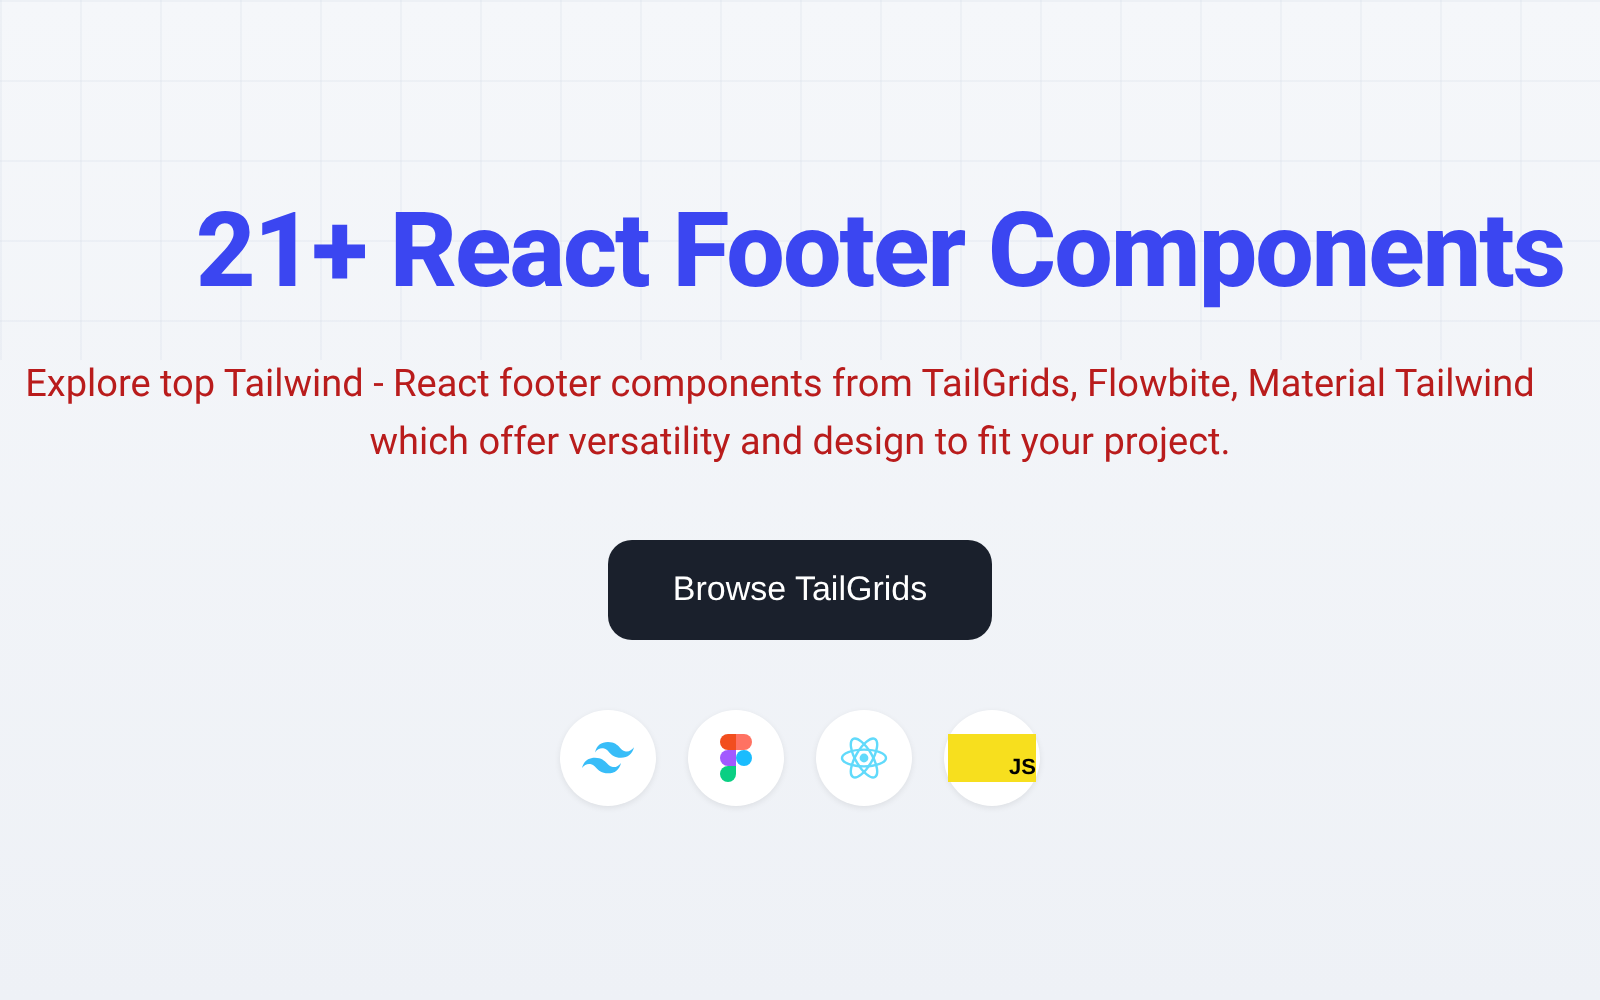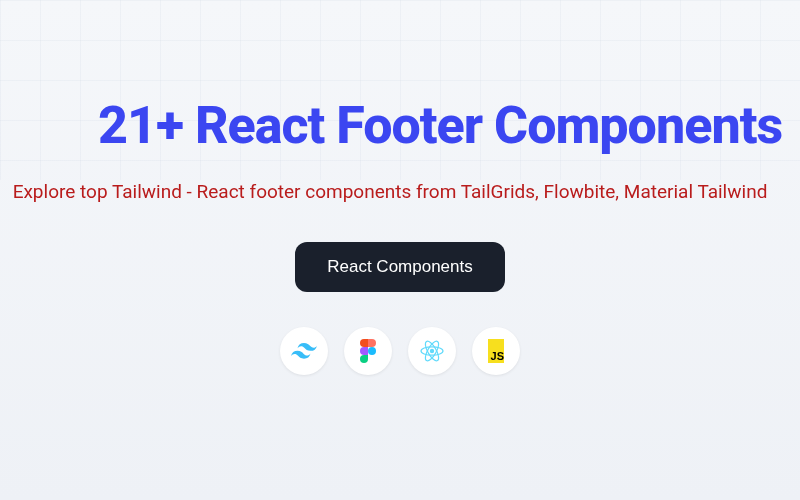--- a/index.html
+++ b/index.html
@@ -85,21 +85,21 @@
     }
     .figma-icon {
       width: 16px;
       height: 24px;
     }
     .react-icon {
       width: 26px;
       height: 26px;
     }
     .js-icon {
-      width: 16px;
+      width: 44px;
       height: 24px;
       background: #f7df1e;
       display: flex;
       align-items: flex-end;
       justify-content: flex-end;
       font-weight: bold;
       font-size: 11px;
       color: #000;
       padding: 1px 0;
       font-family: Arial, sans-serif;
@@ -108,23 +108,24 @@
 </head>
 <body>
 
 <div class="grid-bg"></div>
 
 <div class="content">
   <h1 class="title">21+ React Footer Components</h1>
   
   <div class="subtitle">
     <div class="subtitle-line1">Explore top Tailwind  - React footer components from TailGrids, Flowbite, Material Tailwind</div>
+    <div>which offer versatility and design to fit your project.</div>
   </div>
 
-  <button class="cta-button">React Components</button>
+  <button class="cta-button">Browse TailGrids</button>
 
   <div class="icon-row">
     <div class="icon-circle">
       <svg class="tailwind-icon" viewBox="0 0 54 33" fill="none">
         <path d="M27 0C19.8 0 15.3 3.6 13.5 10.8C16.2 7.2 19.35 5.85 22.95 6.75C25.004 7.263 26.472 8.754 28.097 10.403C30.744 13.09 33.808 16.2 40.5 16.2C47.7 16.2 52.2 12.6 54 5.4C51.3 9 48.15 10.35 44.55 9.45C42.496 8.937 41.028 7.446 39.403 5.797C36.756 3.11 33.692 0 27 0ZM13.5 16.2C6.3 16.2 1.8 19.8 0 27C2.7 23.4 5.85 22.05 9.45 22.95C11.504 23.464 12.972 24.954 14.597 26.603C17.244 29.29 20.308 32.4 27 32.4C34.2 32.4 38.7 28.8 40.5 21.6C37.8 25.2 34.65 26.55 31.05 25.65C28.996 25.137 27.528 23.646 25.903 21.997C23.256 19.31 20.192 16.2 13.5 16.2Z" fill="#38bdf8"></path>
       </svg>
     </div>
     <div class="icon-circle">
       <svg class="figma-icon" viewBox="0 0 16 24">
         <circle cx="12" cy="12" r="4" fill="#1abcfe"></circle>

